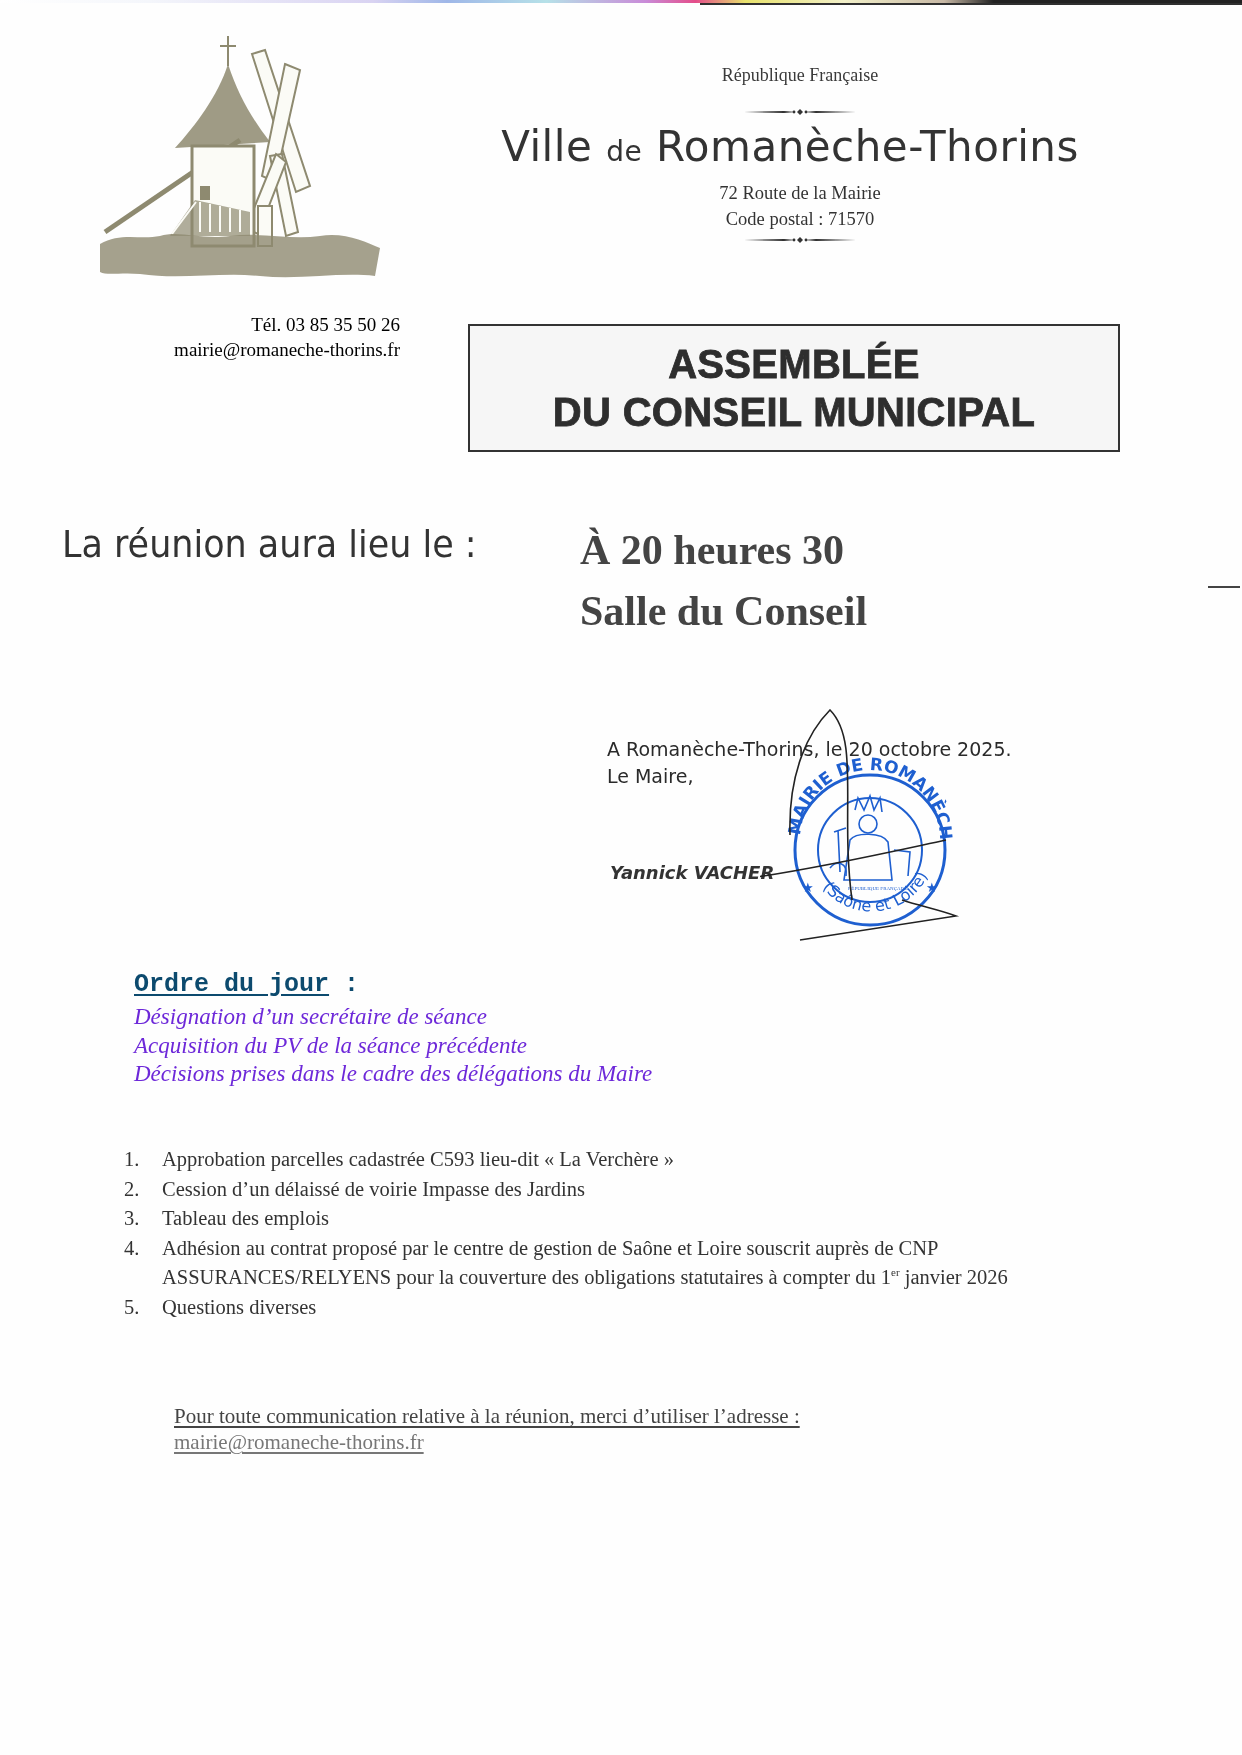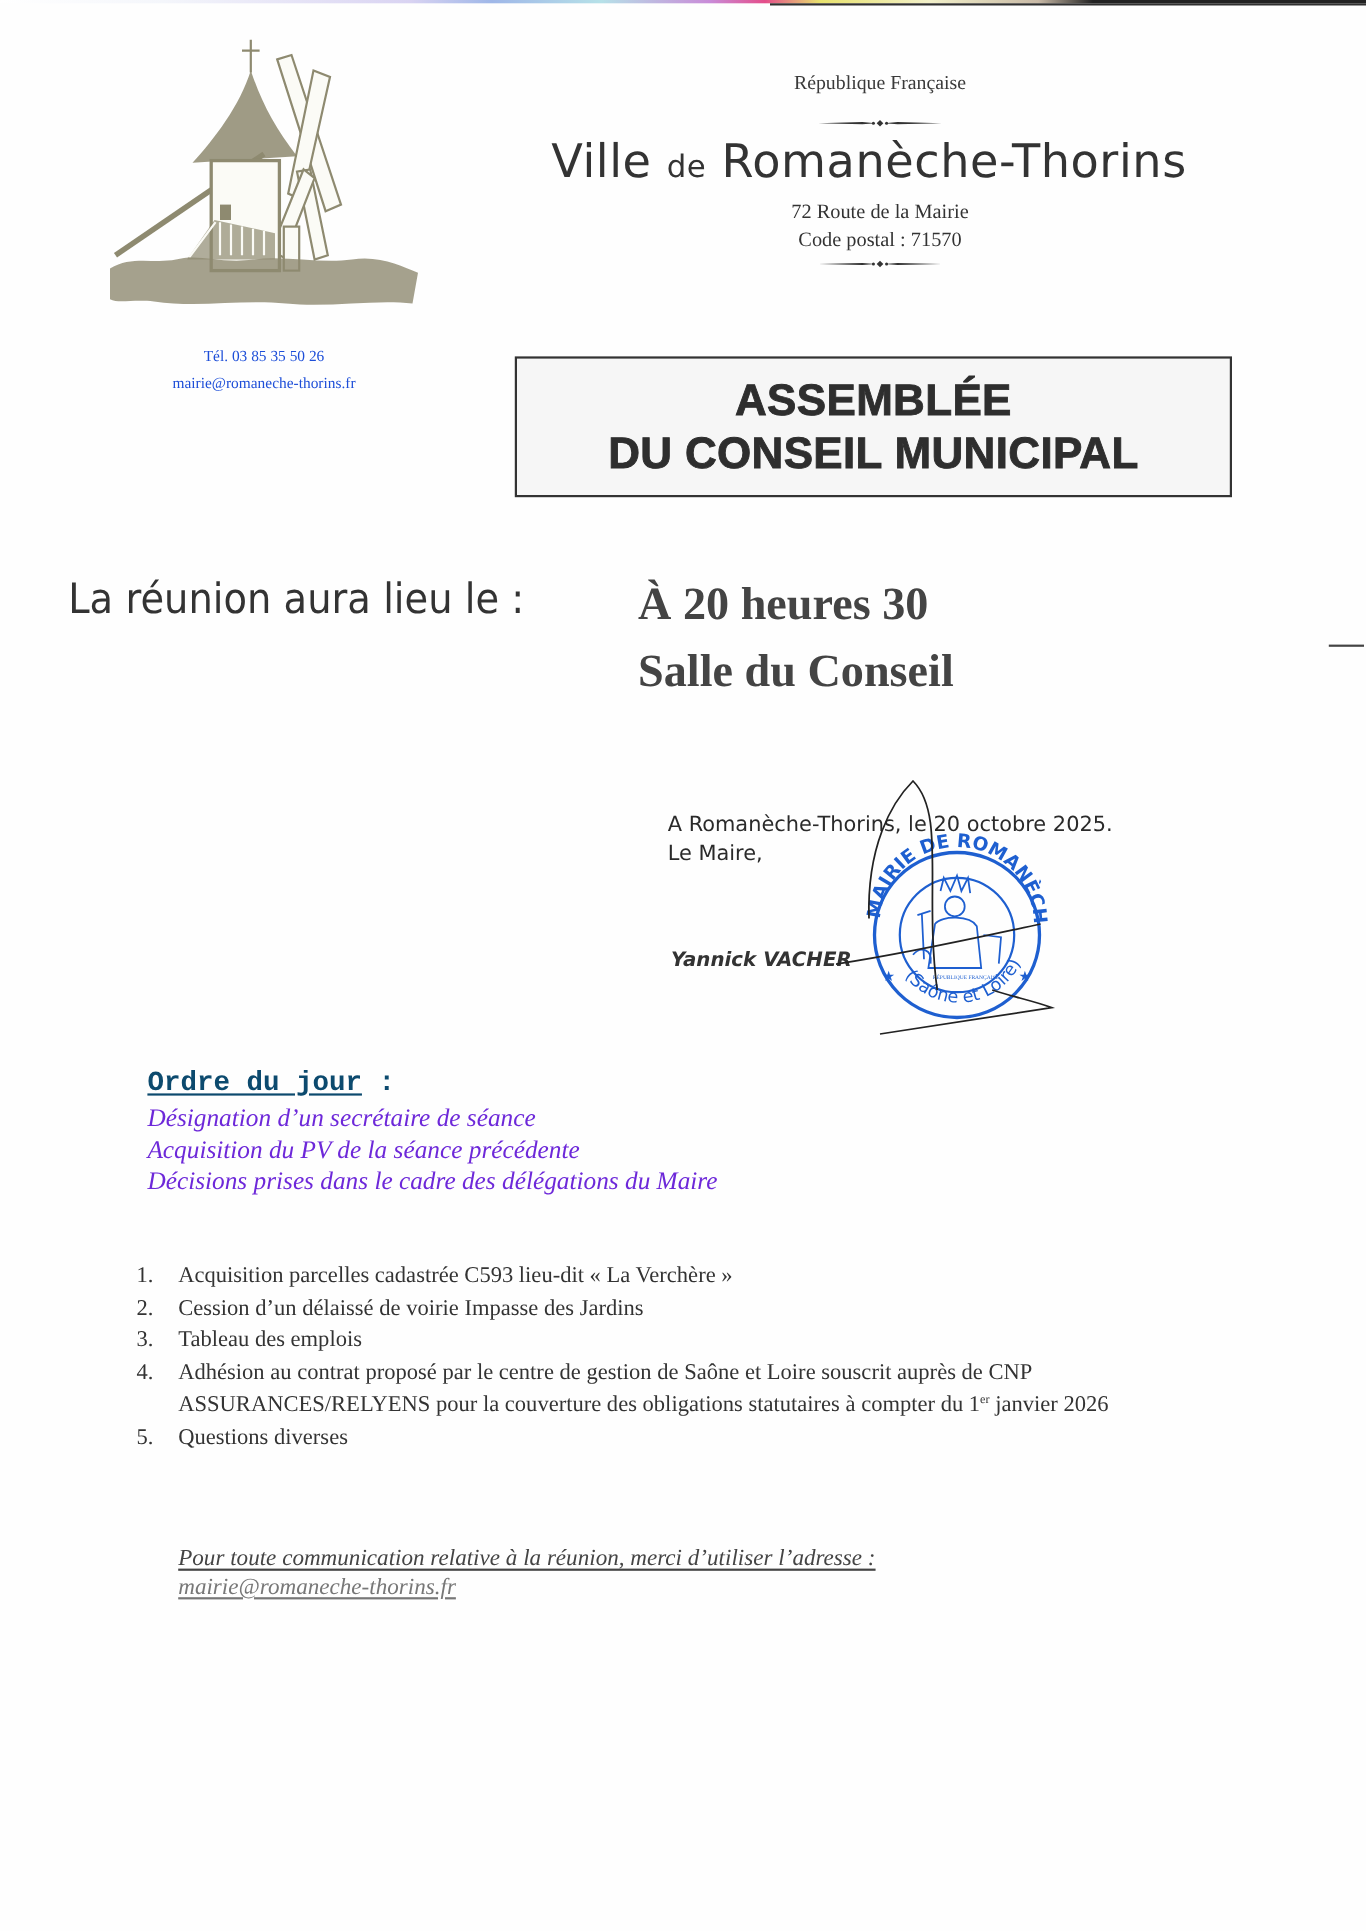--- a/index.html
+++ b/index.html
@@ -8,21 +8,21 @@
 
   .scan-strip {
     position: absolute; left: 0; top: 0; width: 1242px; height: 3px;
     background: linear-gradient(90deg, #ffffff 0%, #f4f6fb 12%, #d9d3f2 30%, #9fb7e8 36%, #b6e1e8 44%, #c98bd8 52%, #e44d8a 56%, #e8e26d 60%, #f2f0c9 68%, #c8b9a6 76%, #222 80%, #222 100%);
   }
   .scan-strip-right { position: absolute; left: 700px; top: 3px; width: 542px; height: 2px; background: #303030; }
   .edge-mark { position: absolute; left: 1208px; top: 586px; width: 32px; height: 2px; background: #444; }
 
   
   .logo { position: absolute; left: 100px; top: 36px; width: 280px; height: 260px; }
-  .contact { position: absolute; left: 80px; top: 312px; width: 320px; text-align: center; font-size: 14px; line-height: 25px; color: #1d4ed8; }
+  .contact { position: absolute; left: 80px; top: 312px; width: 320px; text-align: right; font-size: 19px; line-height: 25px; color: #000000; }
 
   
   .republique { position: absolute; left: 640px; top: 65px; width: 320px; text-align: center; font-size: 18px; color: #3a3a3a; }
   .ornament { position: absolute; left: 744px; width: 112px; height: 8px; }
   .orn1 { top: 108px; }
   .orn2 { top: 236px; }
   .ville { position: absolute; left: 440px; top: 122px; width: 700px; text-align: center; font-family: "DejaVu Sans", sans-serif; font-size: 42px; color: #333; letter-spacing: 0.5px; }
   .ville .de { font-size: 28px; text-align: right; }
   .address { position: absolute; left: 640px; top: 180px; width: 320px; text-align: center; font-size: 18.5px; line-height: 26px; color: #333; }
 
@@ -46,21 +46,21 @@
   
   .ordre-title { position: absolute; left: 134px; top: 970px; font-family: Liberation Mono, monospace; font-weight: bold; font-size: 25px; color: #0c4a6e; }
   .ordre-title u { text-decoration: underline; text-underline-offset: 3px; }
   .prelim { position: absolute; left: 134px; top: 1003px; font-style: italic; font-size: 23px; line-height: 28.5px; color: #6d28d9; }
   .agenda { position: absolute; left: 124px; top: 1145px; width: 1020px; font-size: 20.5px; line-height: 29.5px; color: #333; list-style: none; }
   .agenda li { display: flex; }
   .agenda .num { width: 38px; flex-shrink: 0; }
   .agenda .txt { flex: 1; }
   sup { font-size: 11px; vertical-align: super; line-height: 0; }
 
-  .footer-note { position: absolute; left: 162px; top: 1403px; font-style: italic; font-size: 21px; line-height: 26px; color: #444; }
+  .footer-note { position: absolute; left: 174px; top: 1403px; font-size: 21px; line-height: 26px; color: #444; }
   .footer-note span { text-decoration: underline; text-underline-offset: 3px; display: block; }
   .footer-note .email { color: #777; }
 </style>
 </head>
 <body>
 
 <div class="scan-strip"></div>
 <div class="scan-strip-right"></div>
 <div class="edge-mark"></div>
 
@@ -179,21 +179,21 @@
 </div>
 <div class="prelim">
   <div>Désignation d’un secrétaire de séance</div>
   <div>Acquisition du PV de la séance précédente</div>
   <div>Décisions prises dans le cadre des délégations du Maire</div>
 </div>
 
 <ol class="agenda">
   <li>
     <span class="num">1.</span>
-    <span class="txt">Acquisition parcelles cadastrée C593 lieu-dit « La Verchère »</span>
+    <span class="txt">Approbation parcelles cadastrée C593 lieu-dit « La Verchère »</span>
   </li>
   <li>
     <span class="num">2.</span>
     <span class="txt">Cession d’un délaissé de voirie Impasse des Jardins</span>
   </li>
   <li>
     <span class="num">3.</span>
     <span class="txt">Tableau des emplois</span>
   </li>
   <li>

